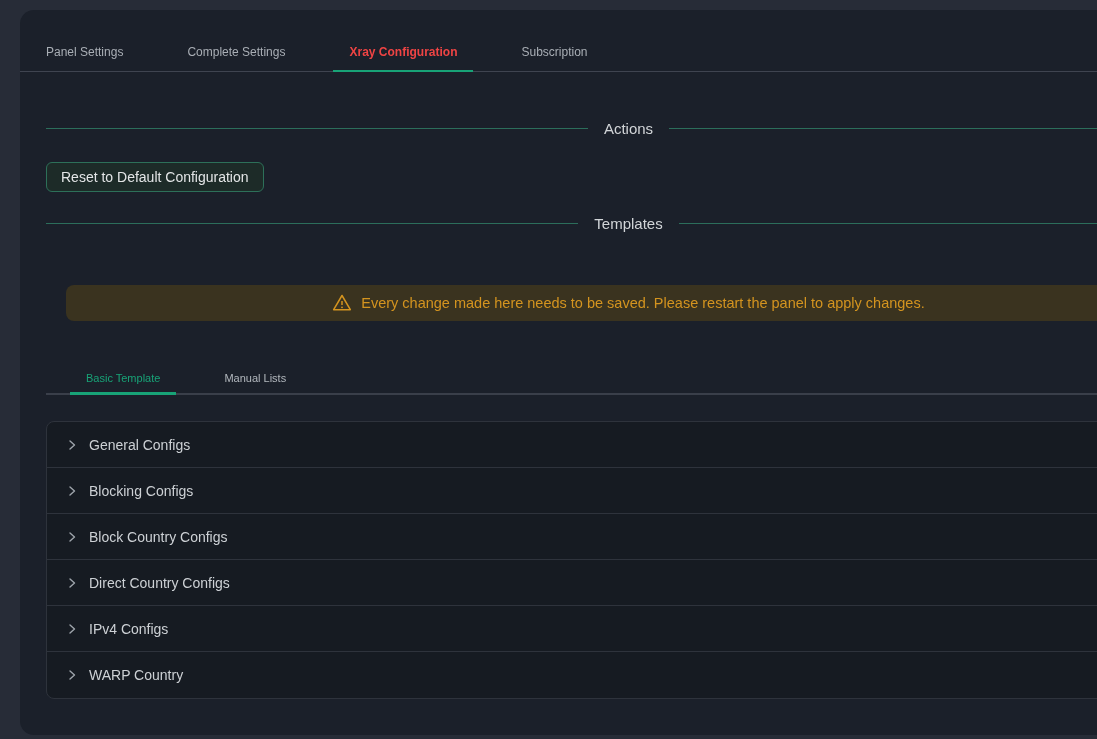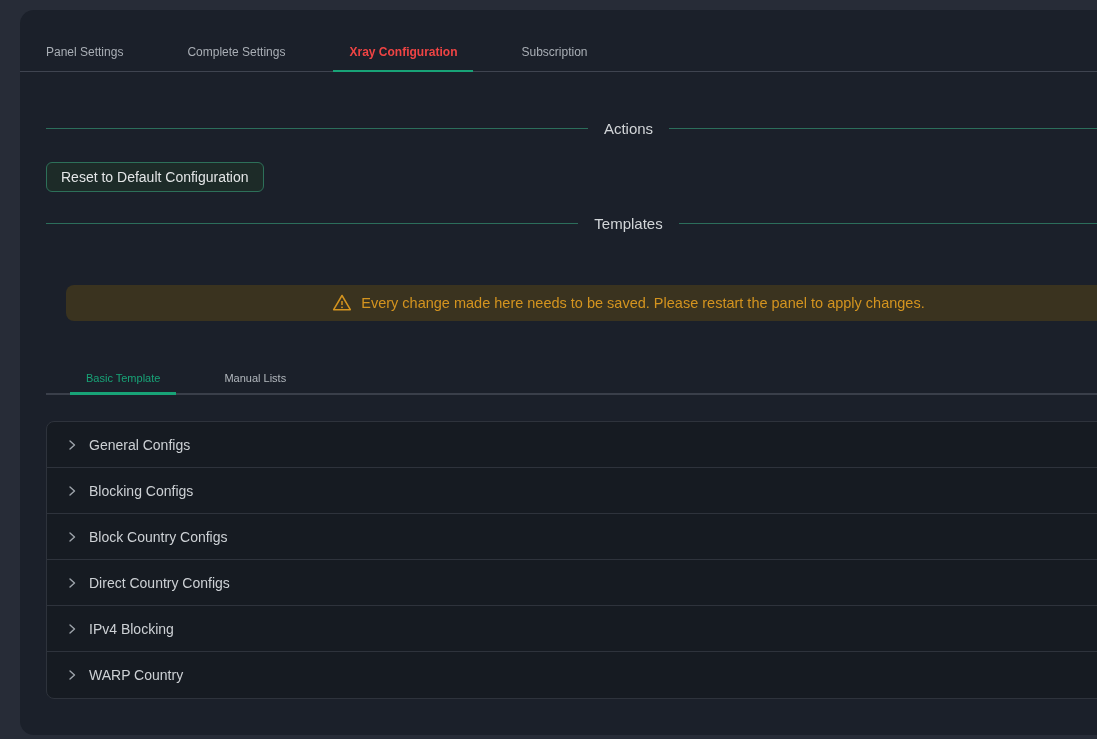--- a/index.html
+++ b/index.html
@@ -196,21 +196,21 @@
           </svg>
       </span>
       <span class="acc-label">Direct Country Configs</span>
     </div>
     <div class="acc-row">
       <span class="acc-chevron">
         <svg viewBox="0 0 12 12" width="12" height="12">
             <path d="M4 2 L8.5 6 L4 10" fill="none" stroke="currentColor" stroke-width="1.4" stroke-linecap="round" stroke-linejoin="round"></path>
           </svg>
       </span>
-      <span class="acc-label">IPv4 Blocking</span>
+      <span class="acc-label">IPv4 Configs</span>
     </div>
     <div class="acc-row">
       <span class="acc-chevron">
         <svg viewBox="0 0 12 12" width="12" height="12">
             <path d="M4 2 L8.5 6 L4 10" fill="none" stroke="currentColor" stroke-width="1.4" stroke-linecap="round" stroke-linejoin="round"></path>
           </svg>
       </span>
       <span class="acc-label">WARP Country</span>
     </div>
   </div>

